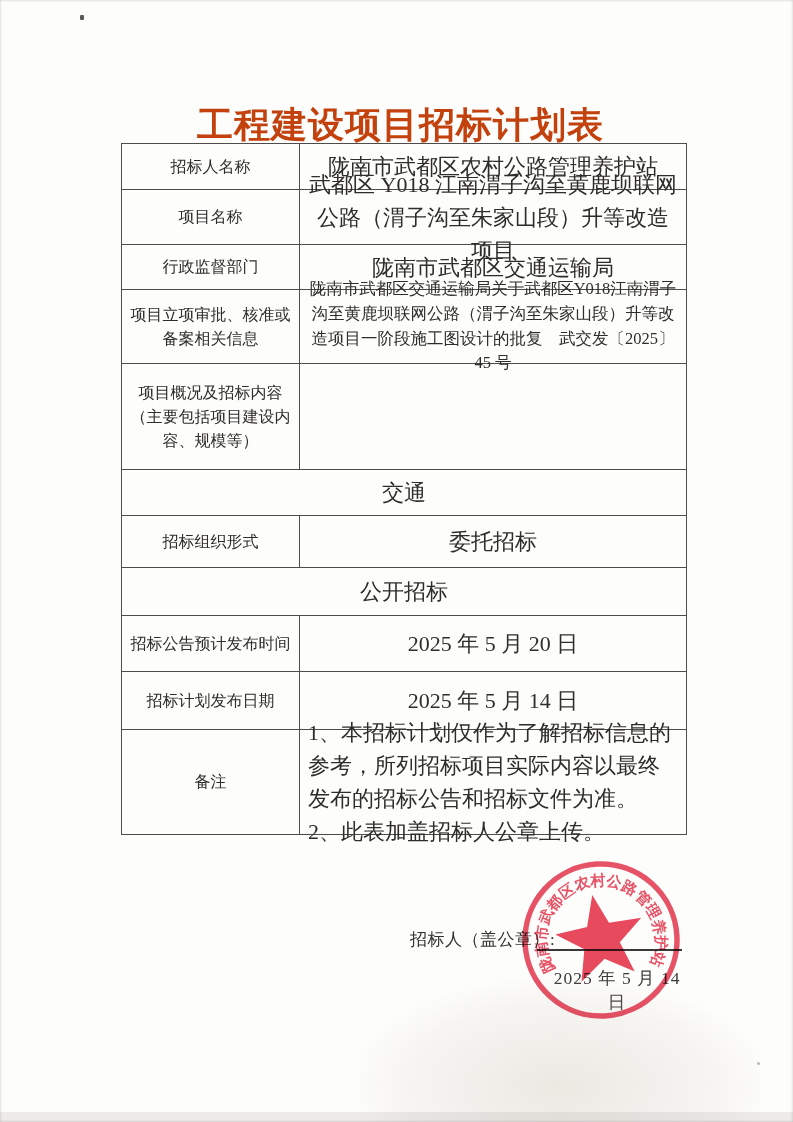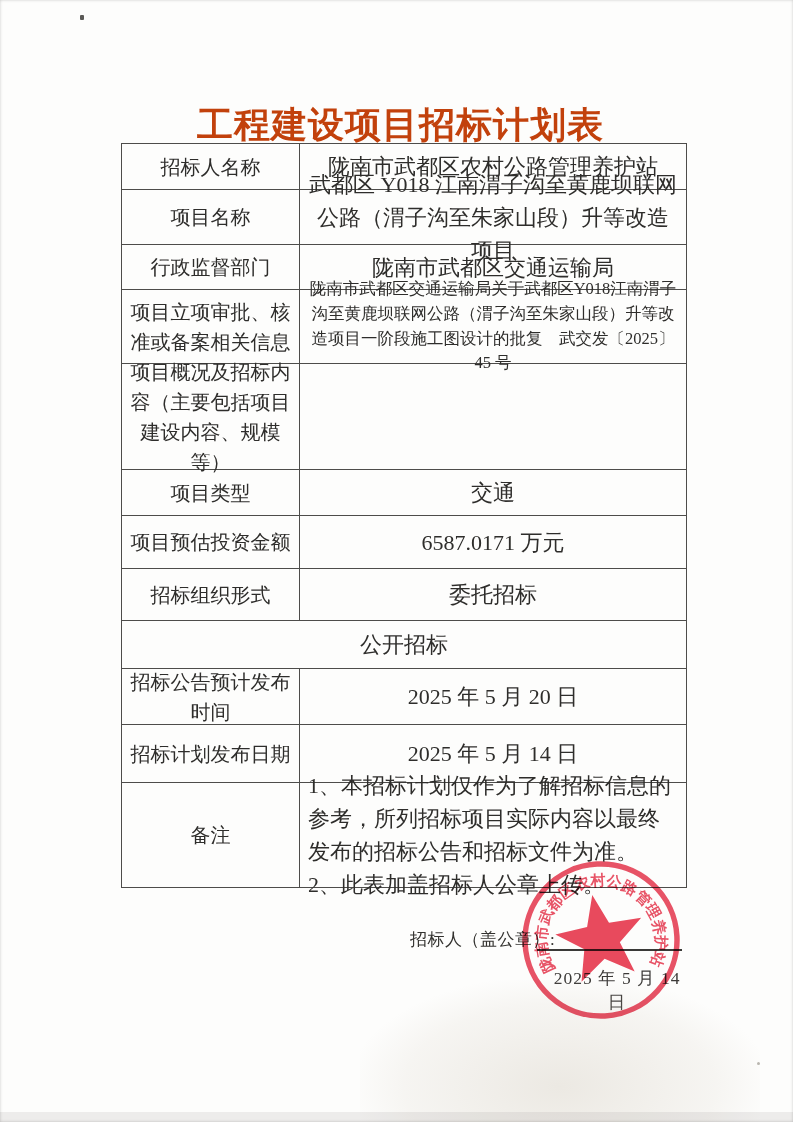--- a/index.html
+++ b/index.html
@@ -29,21 +29,21 @@
     box-sizing:border-box;
     background:transparent;
   }
   .row{display:flex;border-top:1px solid #4d4c4a;box-sizing:border-box;}
   .row:first-child{border-top:none;}
   .cell-l{
     width:178px;min-width:178px;box-sizing:border-box;
     border-right:1px solid #4d4c4a;
     display:flex;align-items:center;justify-content:center;
     text-align:center;
-    font-size:20px;line-height:1.5;
+    font-size:16px;line-height:1.5;
     padding:2px 3px;
   }
   .cell-v{
     flex:1;box-sizing:border-box;
     display:flex;align-items:center;justify-content:center;
     text-align:center;
     font-size:22px;line-height:1.5;
     padding:2px 8px;
   }
   .v-left{justify-content:flex-start;text-align:left;white-space:pre-line;}
@@ -122,26 +122,21 @@
       <div class="cell-v">陇南市武都区交通运输局</div>
     </div>
     <div class="row" style="height:74px">
       <div class="cell-l">项目立项审批、核准或备案相关信息</div>
       <div class="cell-v v-approval">陇南市武都区交通运输局关于武都区Y018江南渭子沟至黄鹿坝联网公路（渭子沟至朱家山段）升等改造项目一阶段施工图设计的批复　武交发〔2025〕45 号</div>
     </div>
     <div class="row" style="height:106px">
       <div class="cell-l">项目概况及招标内容（主要包括项目建设内容、规模等）</div>
     </div>
     <div class="row" style="height:46px">
-      <div class="cell-l">项目类型</div>
       <div class="cell-v">交通</div>
-    </div>
-    <div class="row" style="height:53px">
-      <div class="cell-l">项目预估投资金额</div>
-      <div class="cell-v">6587.0171 万元</div>
     </div>
     <div class="row" style="height:52px">
       <div class="cell-l">招标组织形式</div>
       <div class="cell-v">委托招标</div>
     </div>
     <div class="row" style="height:48px">
       <div class="cell-v">公开招标</div>
     </div>
     <div class="row" style="height:56px">
       <div class="cell-l">招标公告预计发布时间</div>

